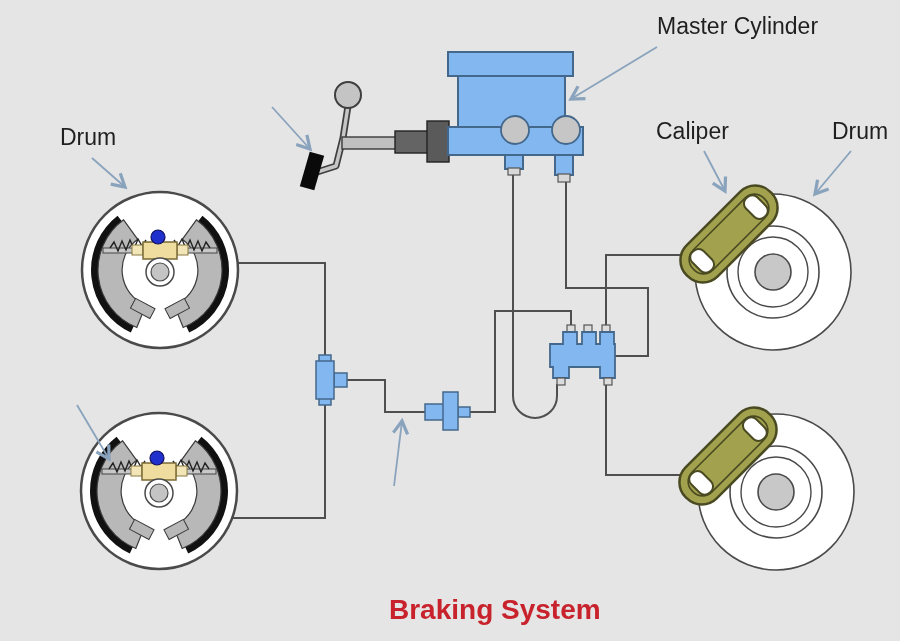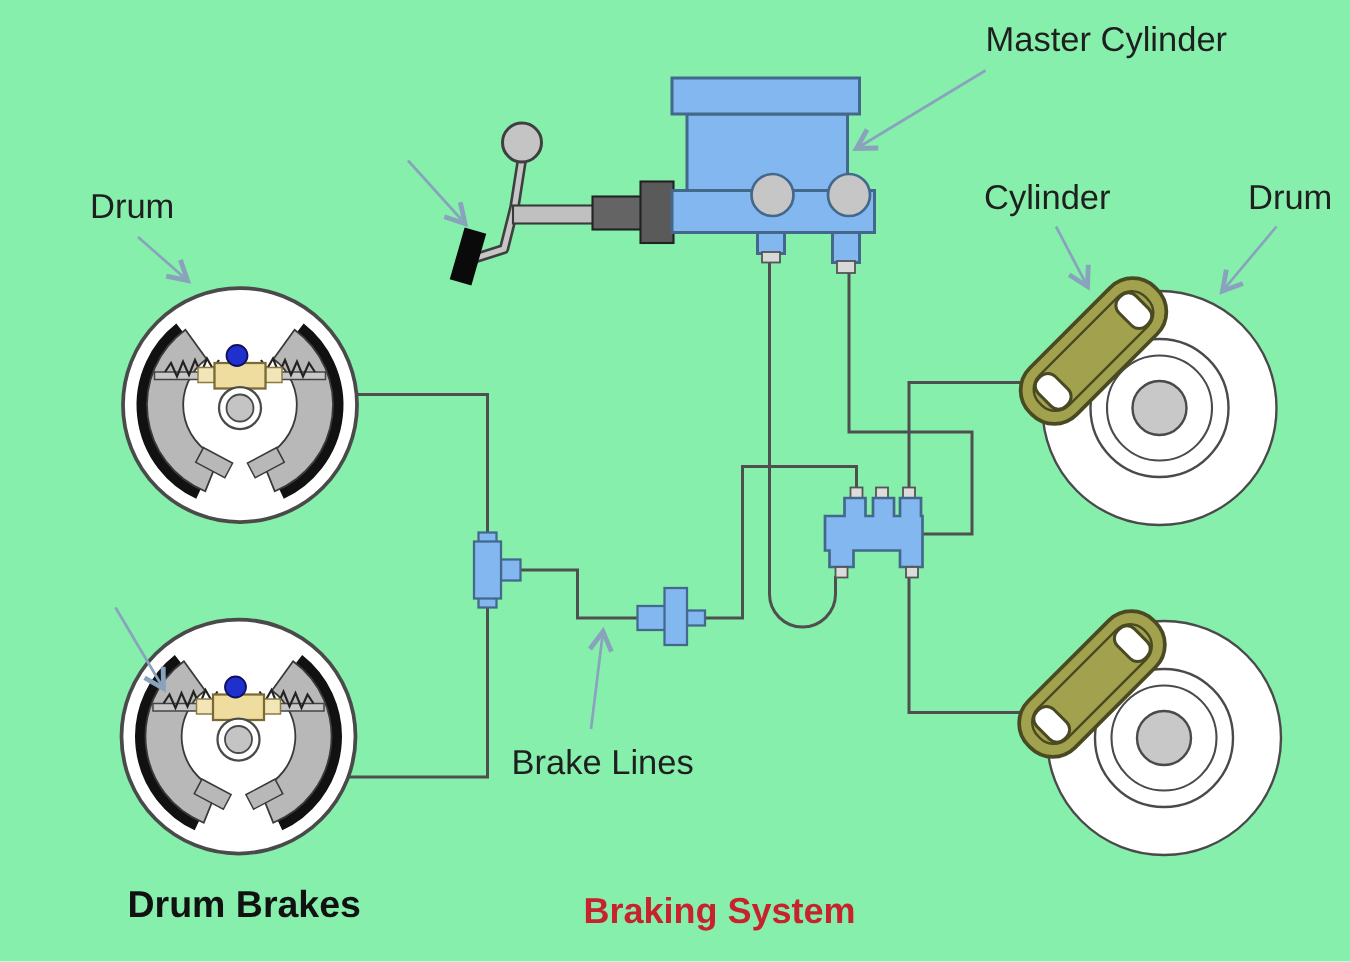--- a/index.html
+++ b/index.html
@@ -1,27 +1,27 @@
 <!DOCTYPE html>
 <html><head>
 <meta charset="utf-8">
 <style>
   html,body{margin:0;padding:0;background:#ffffff;}
   #stage{
-    position:relative;width:900px;height:641px;background:#86efac;
+    position:relative;width:900px;height:641px;background:#e5e5e5;
     font-family:"Liberation Sans", sans-serif;overflow:hidden;
   }
   #art{position:absolute;left:0;top:0;}
   .lbl{
     position:absolute;color:#1f1f1f;font-size:23px;line-height:1.05;
     white-space:nowrap;letter-spacing:0px;
   }
   .lbl.bold{font-weight:bold;font-size:25px;color:#111;}
   .title{
-    position:absolute;font-weight:bold;font-size:24px;white-space:nowrap;
+    position:absolute;font-weight:bold;font-size:28px;white-space:nowrap;
   }
 </style>
 </head>
 <body>
 
 <div id="stage">
 
   <svg id="art" width="900" height="641" viewBox="0 0 900 641">
     <defs>
       <marker id="arw" viewBox="0 0 10 10" refX="8" refY="5" markerWidth="10" markerHeight="10" orient="auto">
@@ -143,18 +143,16 @@
       <path d="M 92,158 L 125,187" marker-end="url(#arw)"></path>
       <path d="M 704,151 L 725,191" marker-end="url(#arw)"></path>
       <path d="M 851,151 L 815,194" marker-end="url(#arw)"></path>
       <path d="M 77,405 L 109,459" marker-end="url(#arw)"></path>
       <path d="M 394,486 L 402,421" marker-end="url(#arw)"></path>
     </g>
   </svg>
 
   <div class="lbl" style="left:657px;top:14px">Master Cylinder</div>
   <div class="lbl" style="left:60px;top:125px">Drum</div>
-  <div class="lbl" style="left:656px;top:119px">Cylinder</div>
+  <div class="lbl" style="left:656px;top:119px">Caliper</div>
   <div class="lbl" style="left:832px;top:119px">Drum</div>
-  <div class="lbl" style="left:341px;top:496px">Brake Lines</div>
-  <div class="lbl bold" style="left:85px;top:590px">Drum Brakes</div>
   <div class="title" style="left:389px;top:594px;color:#c8232c">Braking System</div>
 </div>
 
 </body></html>

